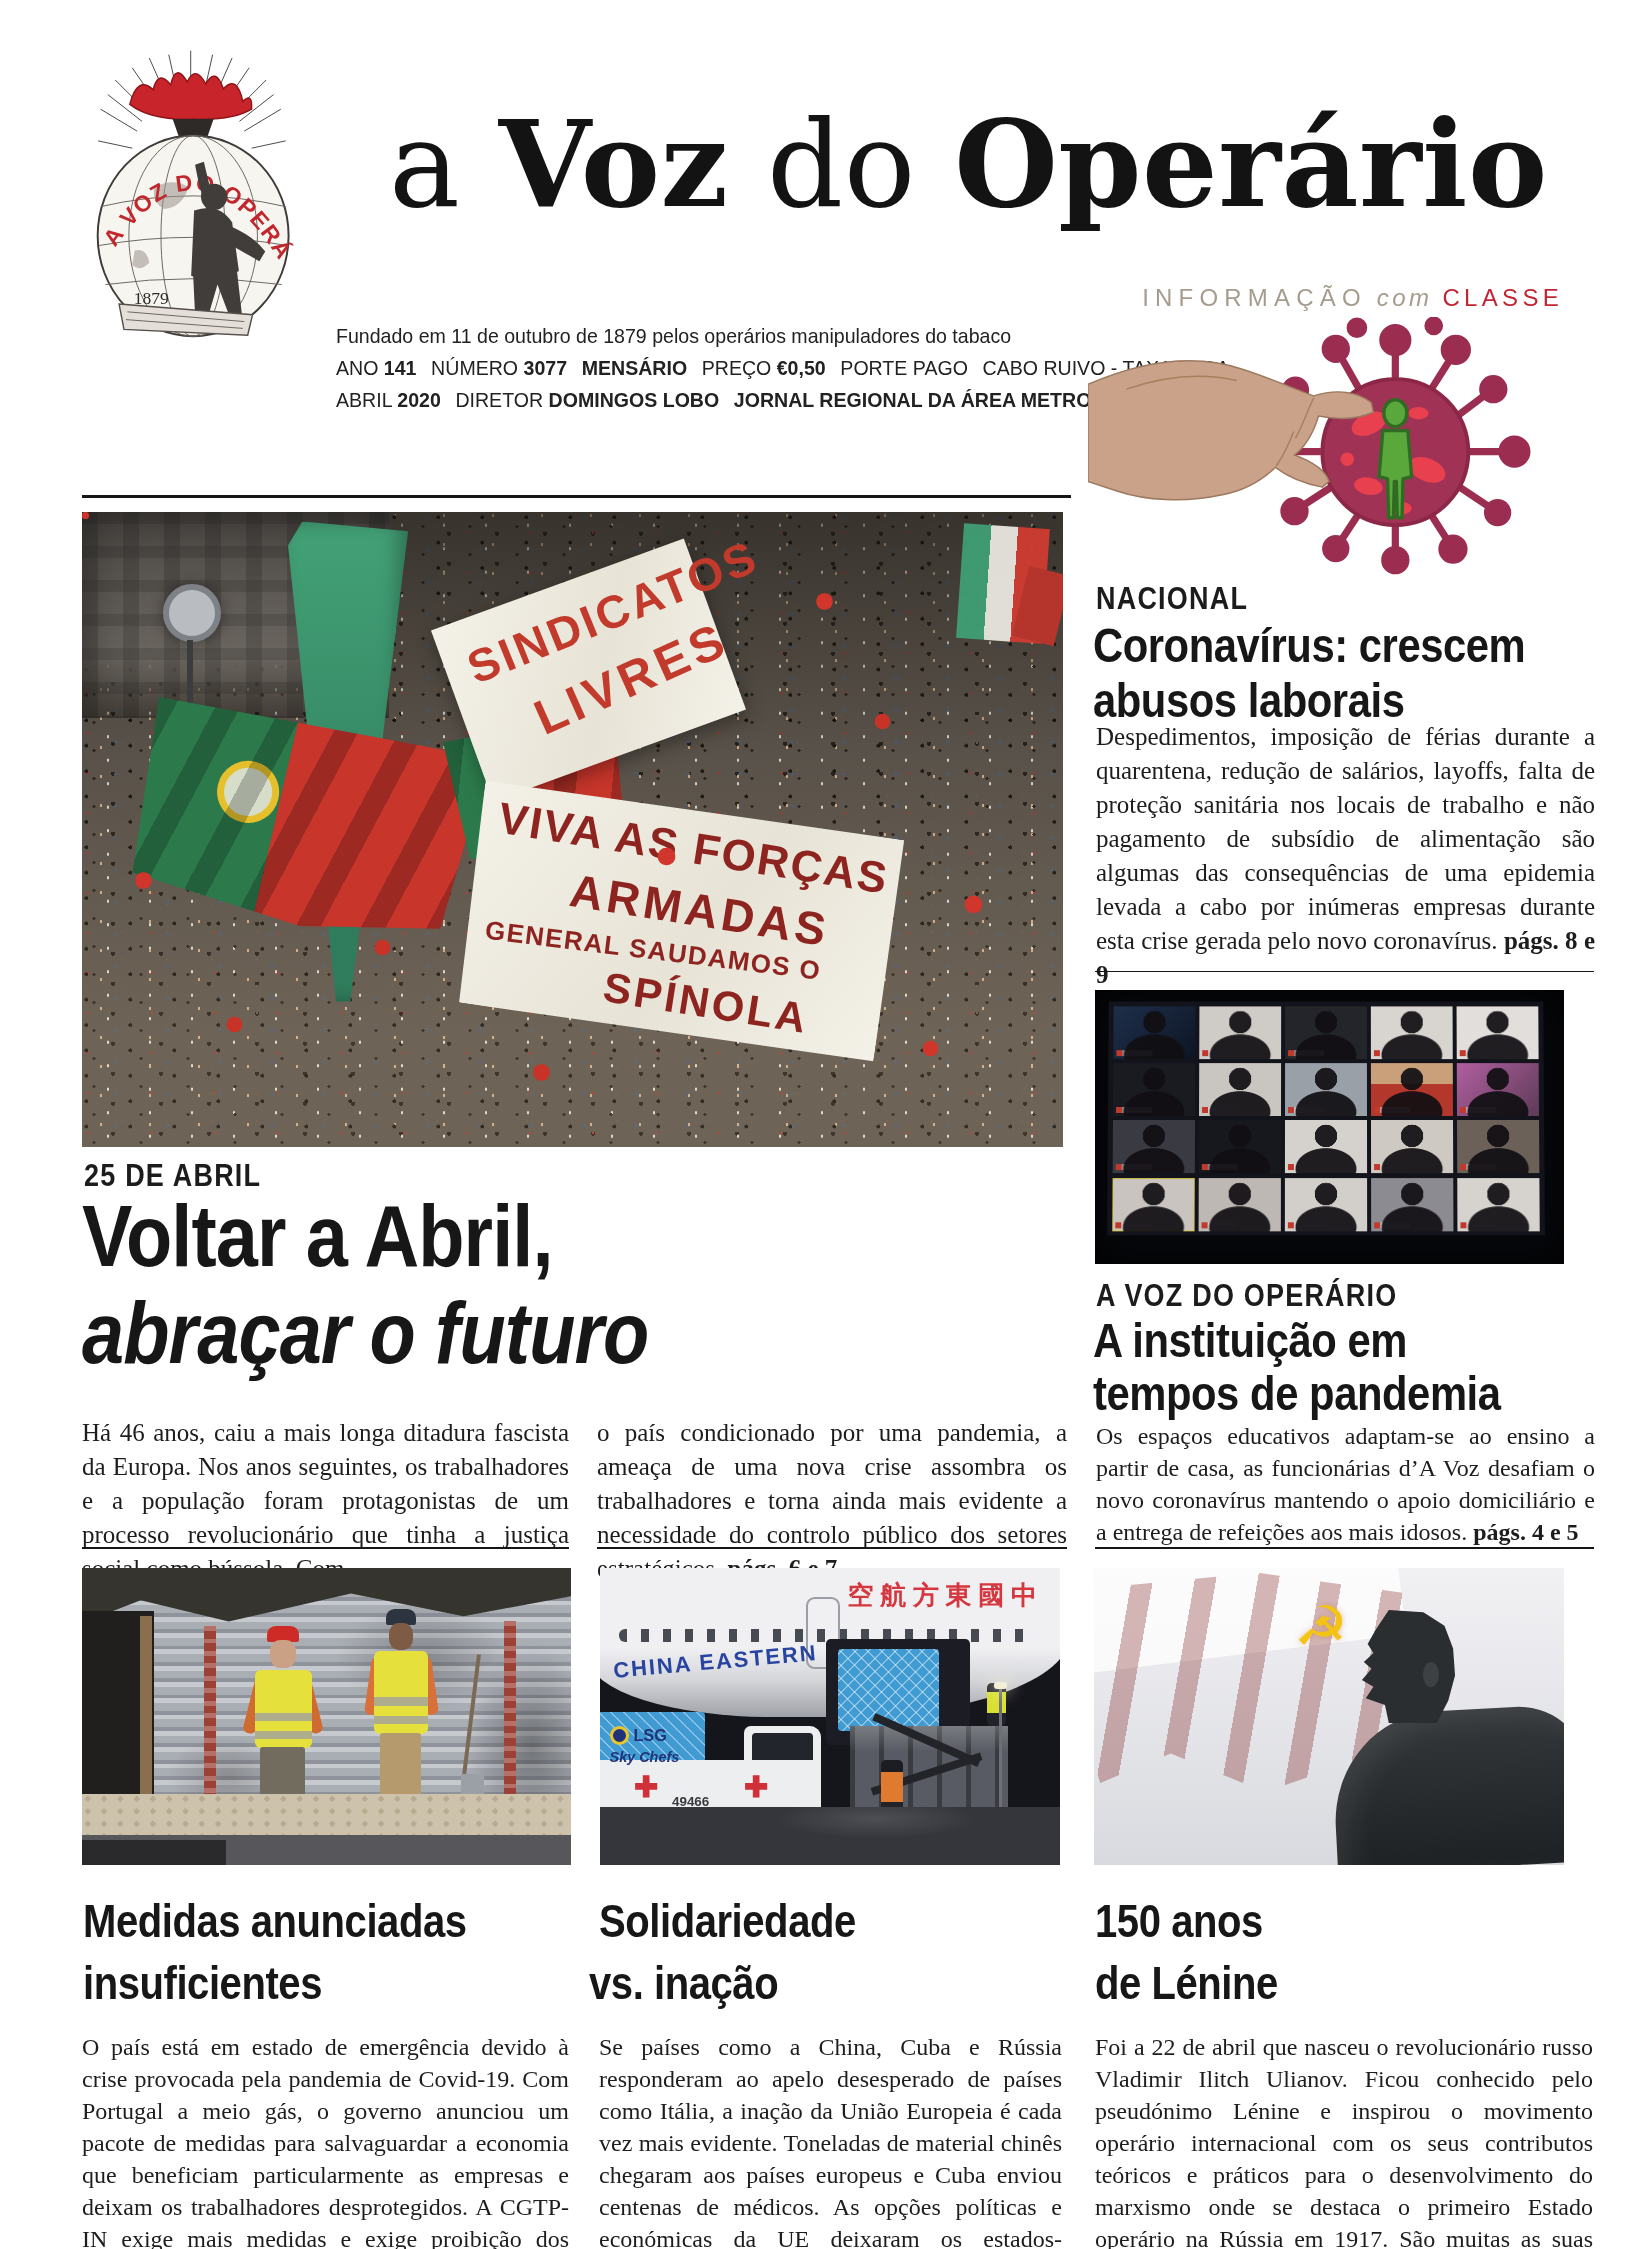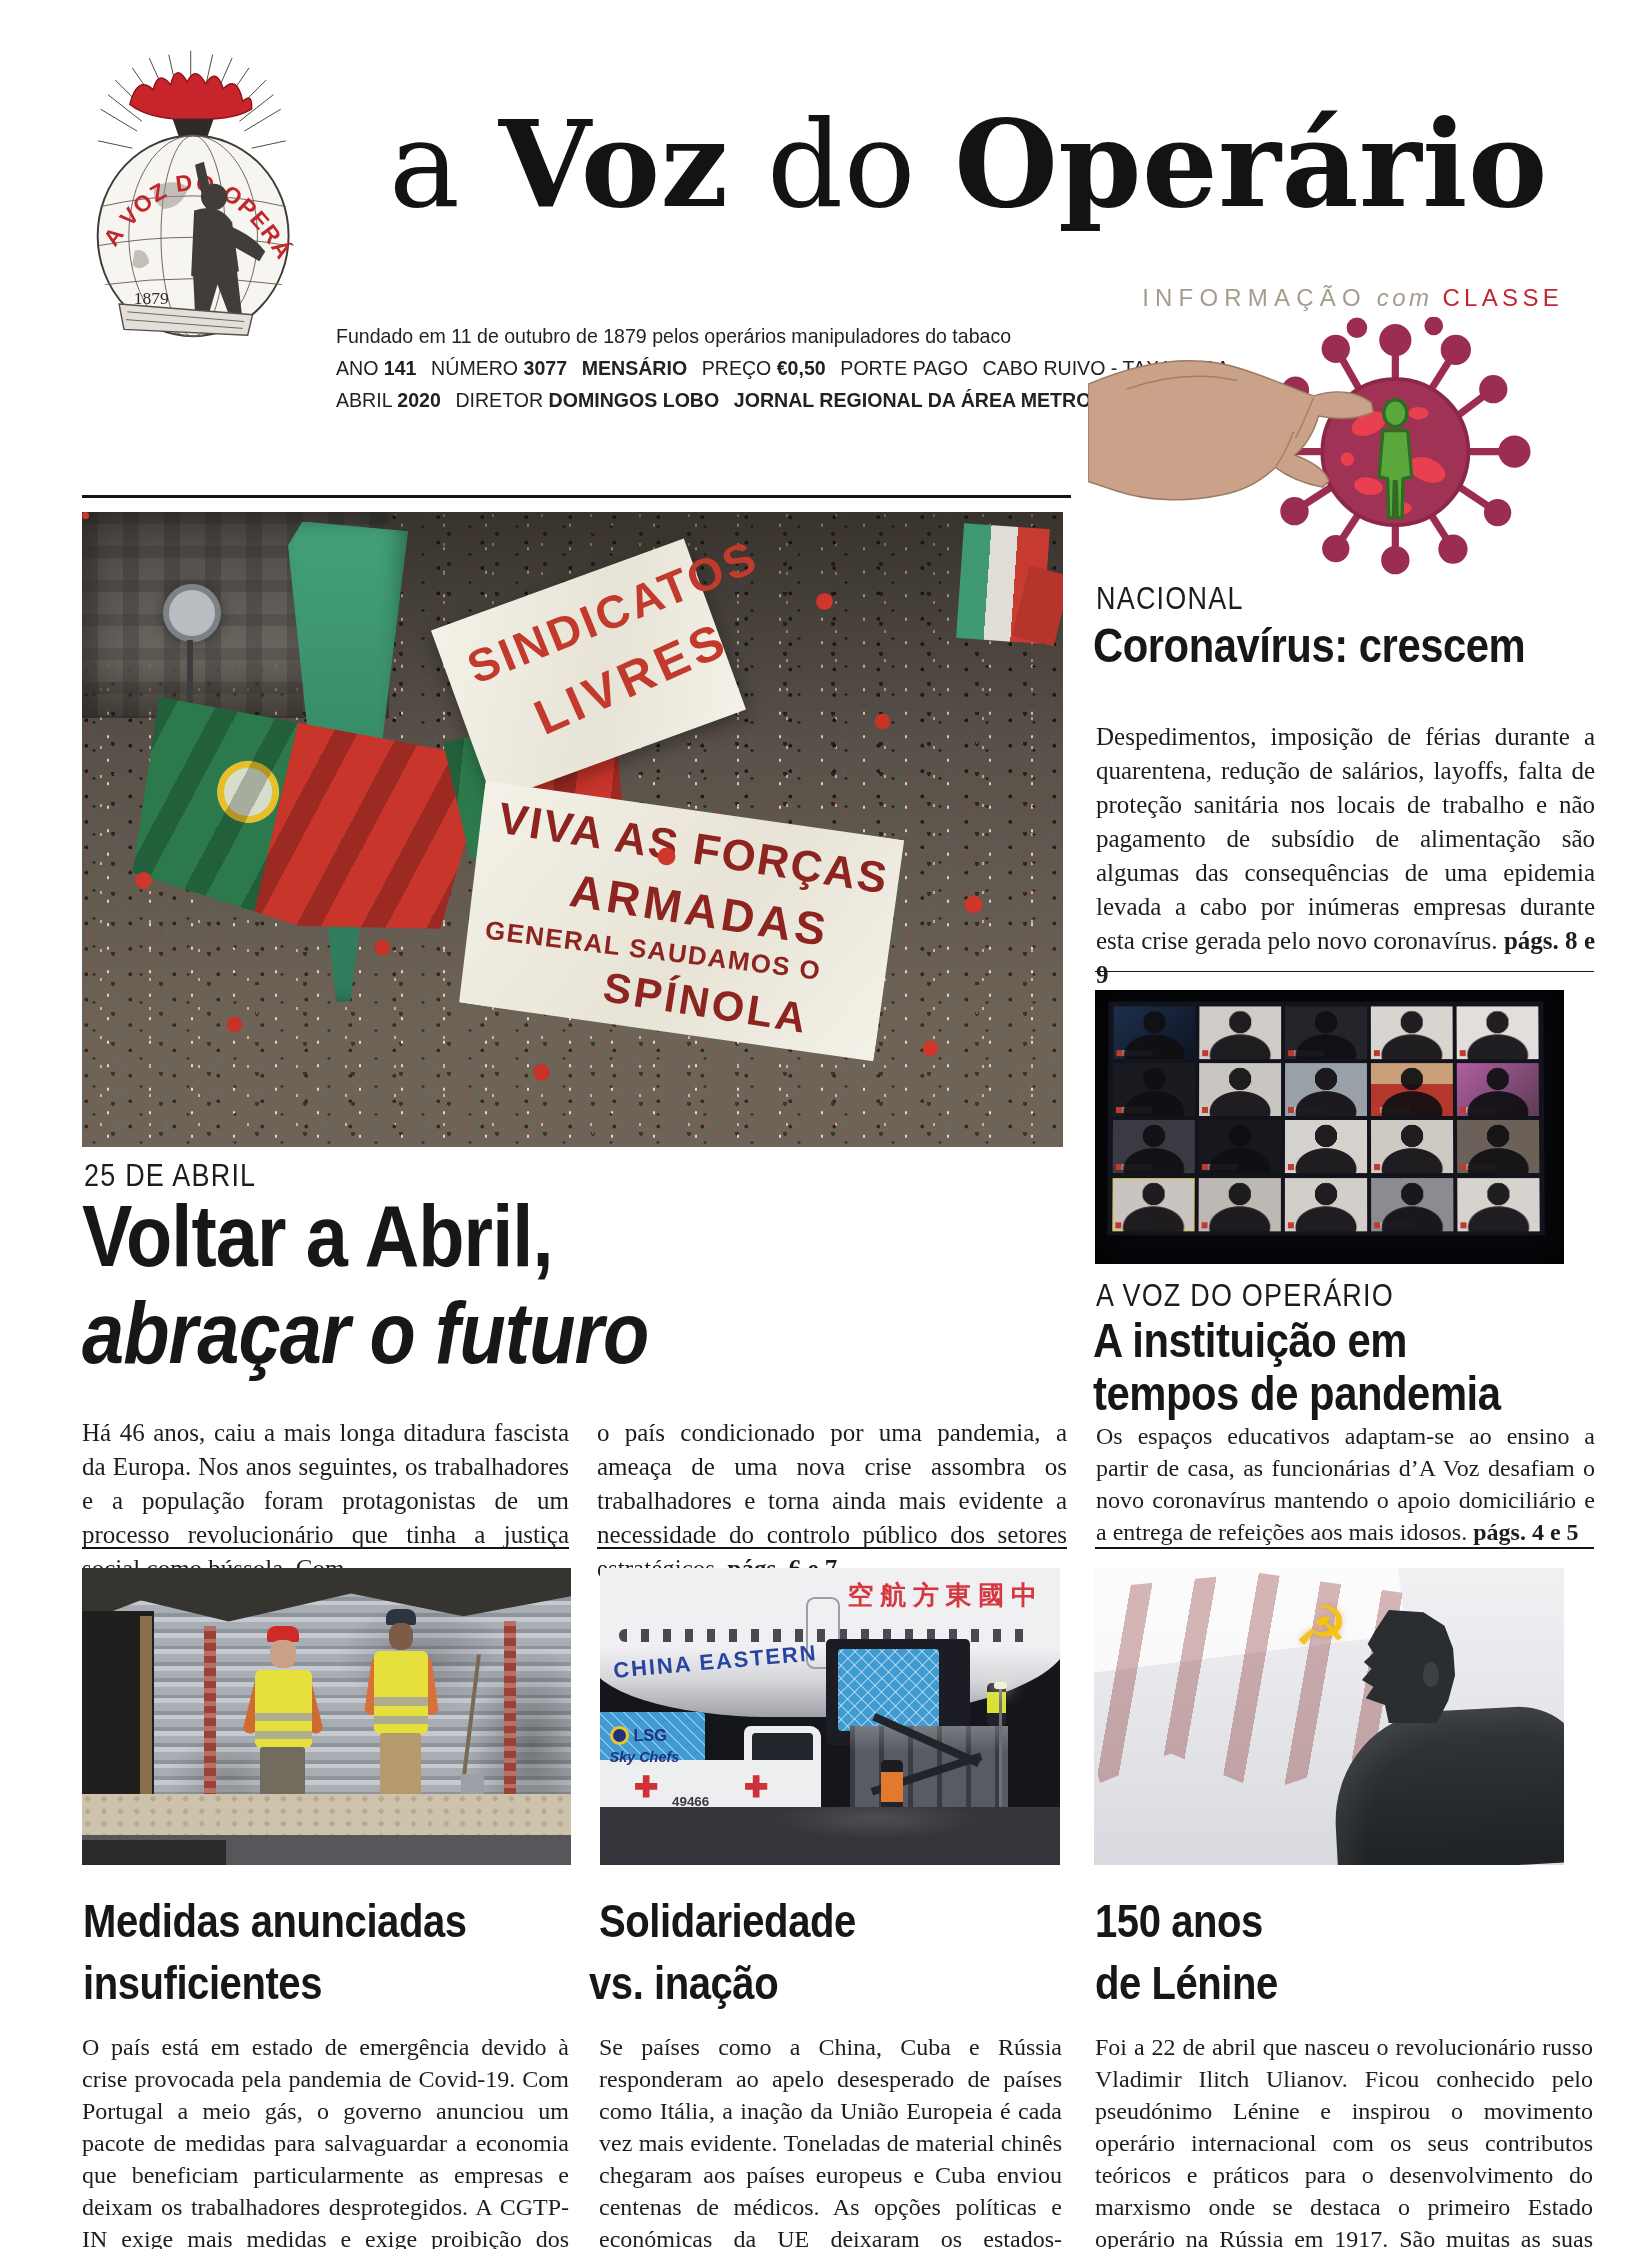--- a/index.html
+++ b/index.html
@@ -27,21 +27,21 @@
 
   
   .rule { background:#161616; }
   .rule-top   { left:82px;  top:495px; width:989px; height:2.9px; }
   .rule-nac   { left:1095px; top:971px; width:499px; height:1.4px; }
   .rule-c1    { left:82px;  top:1547px; width:487px; height:1.9px; }
   .rule-c2    { left:597px; top:1547px; width:470px;  height:1.9px; }
   .rule-c3    { left:1095px; top:1547px; width:499px; height:1.9px; }
 
   
-  .kicker { font-size:31px; font-weight:400; letter-spacing:1.4px; color:#1c1c1c; }
+  .kicker { font-size:31px; font-weight:700; letter-spacing:1.4px; color:#1c1c1c; }
   .hl { font-weight:700; color:#171717; font-family:"Liberation Sans", sans-serif; }
   .hl-main { font-size:87px; letter-spacing:-1px; }
   .hl-mid  { font-size:48px;  letter-spacing:-0.5px; }
   .hl-bot  { font-size:46px;  letter-spacing:-0.5px; }
   .body-txt { font-family:"Liberation Serif", serif; font-size:25px; line-height:34px; color:#1d1d1d; text-align:justify; }
   .body-sm  { font-size:24px; line-height:32px; }
   .body-txt b { font-family:"Liberation Serif", serif; }
 
   .kicker-main { left:84px; top:1158px; }
   .hlm1 { left:82px; top:1186px; }
@@ -395,20 +395,21 @@
           <path d="M470 168 C 455 200 445 230 432 252"></path>
           <path d="M392 310 C 408 286 420 260 428 238"></path>
           <path d="M80 150 C 160 122 240 116 310 132"></path>
         </g>
       </g>
     </svg>
   </div>
 
   <div class="abs kicker kicker-nac"><span class="cond">NACIONAL</span></div>
   <div class="abs hl hl-mid hln1"><span class="cond">Coronavírus: crescem</span></div>
+  <div class="abs hl hl-mid hln2"><span class="cond">abusos laborais</span></div>
   <div class="abs body-txt body-nac"><span>Despedimentos, imposição de férias durante a quarentena, redução de salários, layoffs, falta de proteção sanitária nos locais de trabalho e não pagamento de subsídio de alimentação são algumas das consequências de uma epidemia levada a cabo por inúmeras empresas durante esta crise gerada pelo novo coronavírus. </span><b>págs. 8 e 9</b></div>
   <div class="abs rule rule-nac"></div>
 
   <div class="abs photo video">
     <div class="vscreen" id="tiles">
         <div class="tile">
           <span class="lbl"></span>
         </div>
         <div class="tile">
           <span class="lbl"></span>

